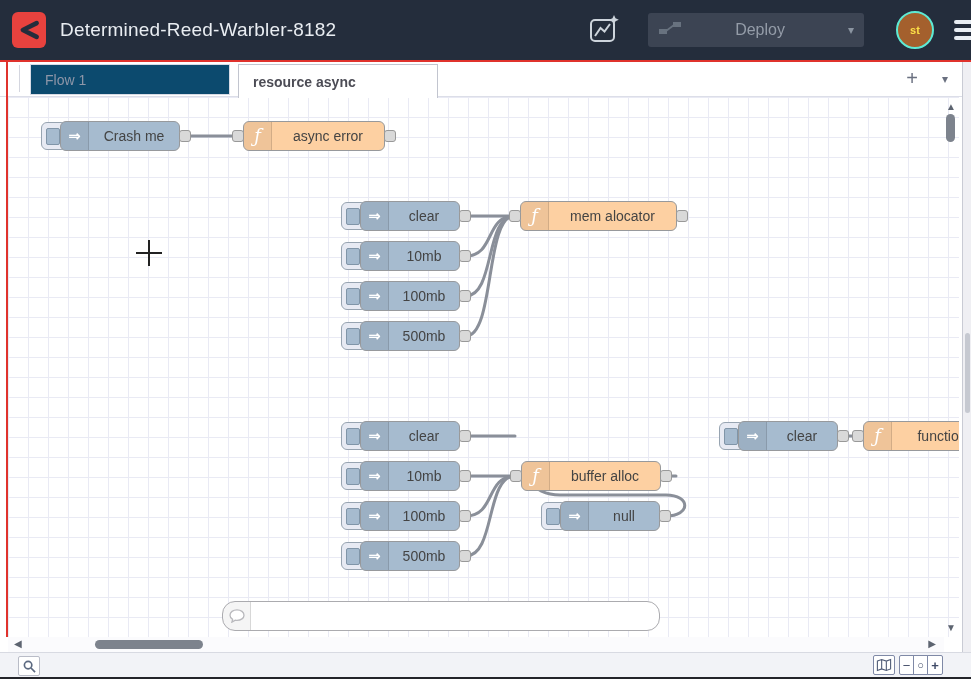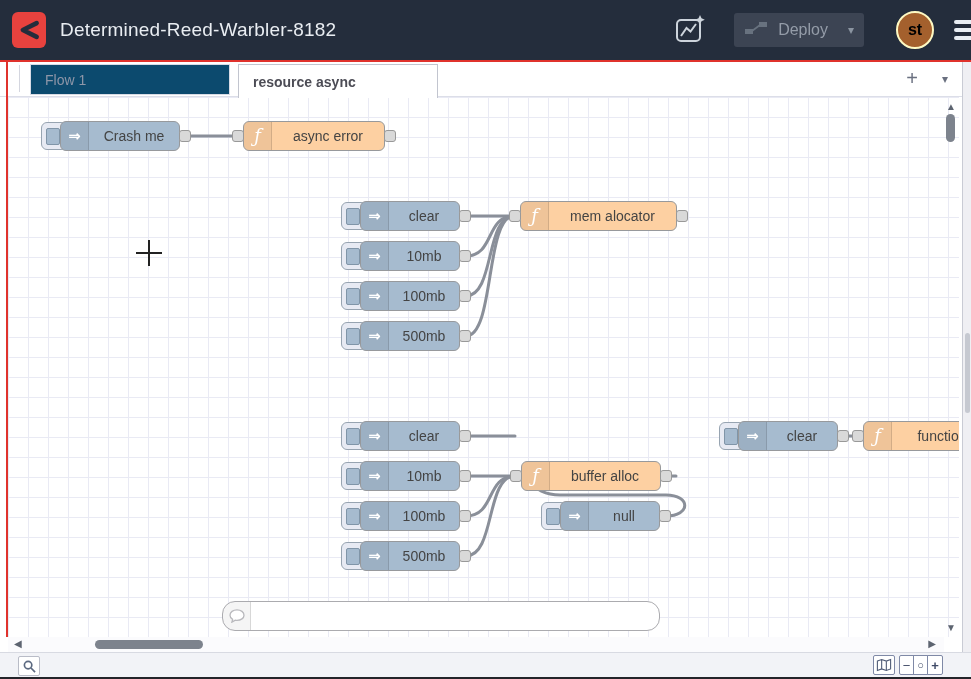--- a/index.html
+++ b/index.html
@@ -5,24 +5,24 @@
   html,body{margin:0;padding:0;background:#fff;}
   body{font-family:"Liberation Sans","DejaVu Sans",sans-serif;}
   .app{position:relative;width:971px;height:679px;overflow:hidden;background:#fff;}
 
   
   .header{position:absolute;left:0;top:0;width:971px;height:60px;background:#242d3c;display:flex;align-items:center;padding-left:31px;}
   .logo{position:absolute;left:12px;top:12px;width:34px;height:36px;background:#e8423e;border-radius:6px;display:flex;align-items:center;justify-content:center;}
   .title{position:absolute;left:60px;top:0;height:60px;display:flex;align-items:center;font-size:19px;color:#e9edf2;letter-spacing:.2px;}
   .hdr-right{position:absolute;right:18px;top:0;height:60px;display:flex;align-items:center;}
   .ai-btn{width:36px;height:34px;display:flex;align-items:center;justify-content:center;margin-right:26px;}
-  .deploy{height:34px;background:#3c4453;border-radius:3px;display:flex;align-items:center;padding:0 10px;margin-right:32px;}
+  .deploy{height:34px;background:#3c4453;border-radius:3px;display:flex;align-items:center;padding:0 10px;margin-right:32px;gap:43px;}
   .deploy .dep-label{color:#949ca8;font-size:16px;margin:0 14px 0 10px;}
   .dep-caret{color:#8b95a1;font-size:12px;padding-left:6px;}
-  .avatar{width:34px;height:34px;border-radius:50%;background:#a4602d;border:2px solid #fef9c3;color:#000000;font-weight:bold;font-size:16px;display:flex;align-items:center;justify-content:center;margin-right:20px;}
+  .avatar{width:34px;height:34px;border-radius:50%;background:#a4602d;border:2px solid #5eead4;color:#fde047;font-weight:bold;font-size:11px;display:flex;align-items:center;justify-content:center;margin-right:20px;}
   .menu{display:flex;flex-direction:column;justify-content:center;gap:4px;width:30px;height:34px;cursor:pointer;}
   .menu i{display:block;height:4px;background:#e9eef4;border-radius:2px;}
   .redline{position:absolute;left:0;top:60px;width:971px;height:2px;background:#e0322c;}
 
   
   .tabbar{position:absolute;left:0;top:62px;width:962px;height:35px;background:#fff;border-bottom:1px solid #dcdee8;box-sizing:border-box;}
   .tab{position:absolute;top:2px;height:29px;box-sizing:content-box;font-size:14px;display:flex;align-items:center;padding-left:14px;white-space:nowrap;}
   .tab.inactive{left:30px;width:184px;background:#0c4a6e;border:1px solid #d9dce6;color:#8e96a8;}
   .tab.active{left:238px;width:184px;height:33px;background:#fff;border:1px solid #c2c5cf;border-bottom:none;color:#4c4c55;font-weight:bold;z-index:2;}
   .tab-tick{position:absolute;left:19px;top:3px;width:1px;height:27px;background:#d4d6df;}

